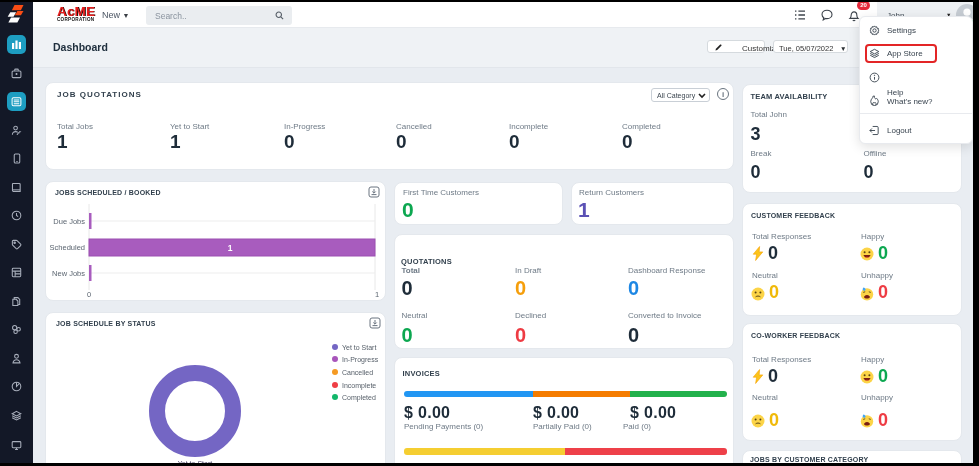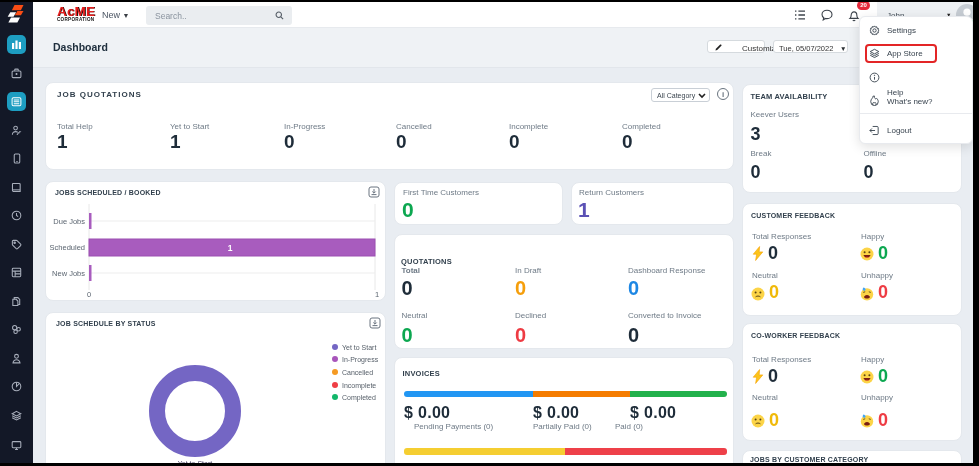--- a/index.html
+++ b/index.html
@@ -198,21 +198,21 @@
     <div class="abs" style="left:66px;top:3.5px;font-size:6.5px;color:#2b2f33;">▼</div>
   </div>
 
   <div class="card" style="left:45px;top:82px;width:689px;height:88px;">
     <div class="abs ctitle" style="left:11px;top:7px;font-size:8px;letter-spacing:1px;">JOB QUOTATIONS</div>
     <div class="abs" style="left:605px;top:5px;width:59px;height:14px;border:1px solid #c9cfd6;border-radius:3px;background:#fff;font-size:7px;color:#3c4650;padding:3px 0 0 5px;">All Category</div>
     <svg class="abs" style="left:652px;top:10px;" width="8" height="6" viewBox="0 0 8 6">
         <path d="M1 1l3 3 3-3" fill="none" stroke="#222" stroke-width="1.6"></path>
       </svg>
     <div class="abs" style="left:671px;top:5px;width:12px;height:12px;border:1.2px solid #69747f;border-radius:50%;font-size:8px;font-weight:bold;color:#69747f;text-align:center;line-height:11px;">i</div>
-    <div class="abs lbl" style="left:11px;top:39px;">Total Help</div>
+    <div class="abs lbl" style="left:11px;top:39px;">Total Jobs</div>
       <div class="abs num" style="left:11px;top:48px;font-size:19px;">1</div>
     <div class="abs lbl" style="left:124px;top:39px;">Yet to Start</div>
       <div class="abs num" style="left:124px;top:48px;font-size:19px;">1</div>
     <div class="abs lbl" style="left:238px;top:39px;">In-Progress</div>
       <div class="abs num" style="left:238px;top:48px;font-size:19px;">0</div>
     <div class="abs lbl" style="left:350px;top:39px;">Cancelled</div>
       <div class="abs num" style="left:350px;top:48px;font-size:19px;">0</div>
     <div class="abs lbl" style="left:463px;top:39px;">Incomplete</div>
       <div class="abs num" style="left:463px;top:48px;font-size:19px;">0</div>
     <div class="abs lbl" style="left:576px;top:39px;">Completed</div>
@@ -297,32 +297,32 @@
   <div class="card" style="left:394px;top:357px;width:340px;height:125px;border-bottom-left-radius:0;border-bottom-right-radius:0;">
     <div class="abs ctitle" style="left:7.5px;top:11px;">INVOICES</div>
     <div class="abs" style="left:9px;top:33px;width:323px;height:6px;border-radius:3px;overflow:hidden;">
       <div class="abs" style="left:0;top:0;width:129px;height:6px;background:#2196f3;"></div>
       <div class="abs" style="left:129px;top:0;width:97px;height:6px;background:#f57c00;"></div>
       <div class="abs" style="left:226px;top:0;width:97px;height:6px;background:#22b14c;"></div>
     </div>
     <div class="abs num" style="left:9px;top:46px;font-size:16px;">$ 0.00</div>
     <div class="abs num" style="left:138px;top:46px;font-size:16px;">$ 0.00</div>
     <div class="abs num" style="left:235px;top:46px;font-size:16px;">$ 0.00</div>
-    <div class="abs lbl" style="left:9px;top:64px;margin-left:10px;">Pending Payments (0)</div>
+    <div class="abs lbl" style="left:9px;top:64px;">Pending Payments (0)</div>
     <div class="abs lbl" style="left:138px;top:64px;">Partially Paid (0)</div>
-    <div class="abs lbl" style="left:220px;top:64px;">Paid (0)</div>
+    <div class="abs lbl" style="left:228px;top:64px;">Paid (0)</div>
     <div class="abs" style="left:9px;top:90px;width:323px;height:7px;border-radius:3px;overflow:hidden;">
       <div class="abs" style="left:0;top:0;width:161px;height:7px;background:#f5ce31;"></div>
       <div class="abs" style="left:161px;top:0;width:162px;height:7px;background:#ee4049;"></div>
     </div>
   </div>
 
   <div class="card" style="left:742px;top:84px;width:220px;height:109px;">
     <div class="abs ctitle" style="left:7.5px;top:7px;">TEAM AVAILABILITY</div>
-    <div class="abs lbl" style="left:7.5px;top:25px;">Keever Users</div>
+    <div class="abs lbl" style="left:7.5px;top:25px;">Total John</div>
     <div class="abs num" style="left:7.5px;top:39px;font-size:18px;">3</div>
     <div class="abs lbl" style="left:120.5px;top:25px;">On Job</div>
     <div class="abs num" style="left:120.5px;top:39px;font-size:18px;">0</div>
     <div class="abs lbl" style="left:7.5px;top:64px;">Break</div>
     <div class="abs num" style="left:7.5px;top:77px;font-size:18px;">0</div>
     <div class="abs lbl" style="left:120.5px;top:64px;">Offline</div>
     <div class="abs num" style="left:120.5px;top:77px;font-size:18px;">0</div>
   </div>
 
   <div class="card" id="custfb" style="left:742px;top:203px;width:220px;height:113px;">

